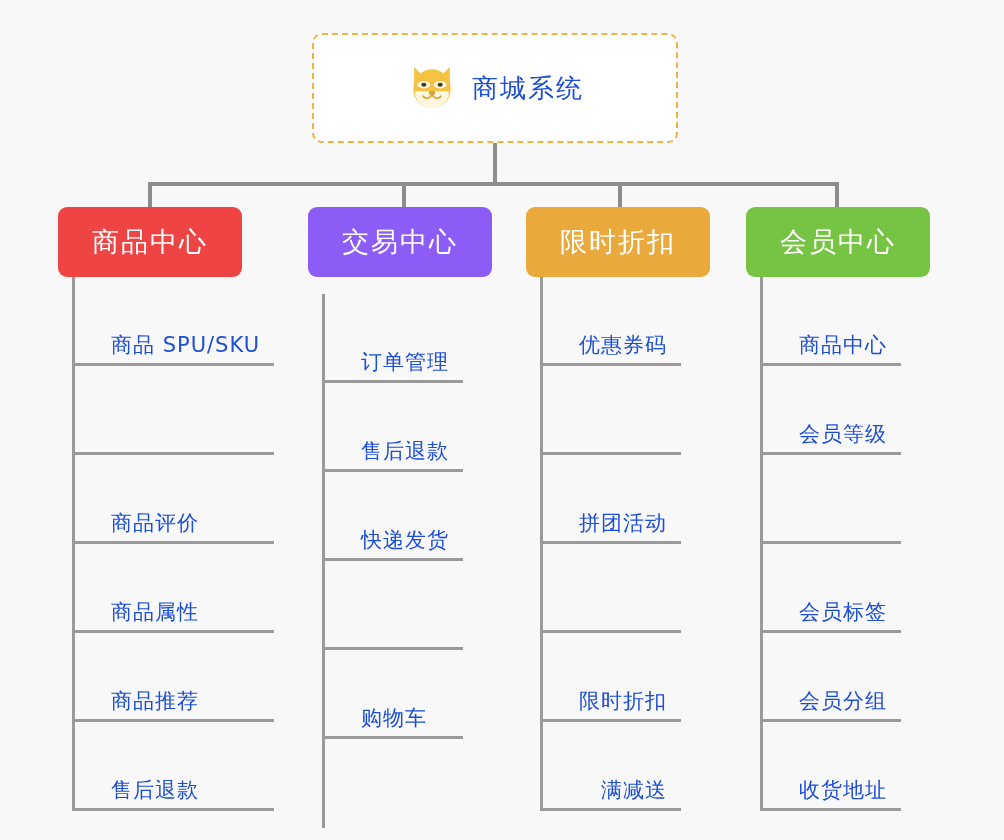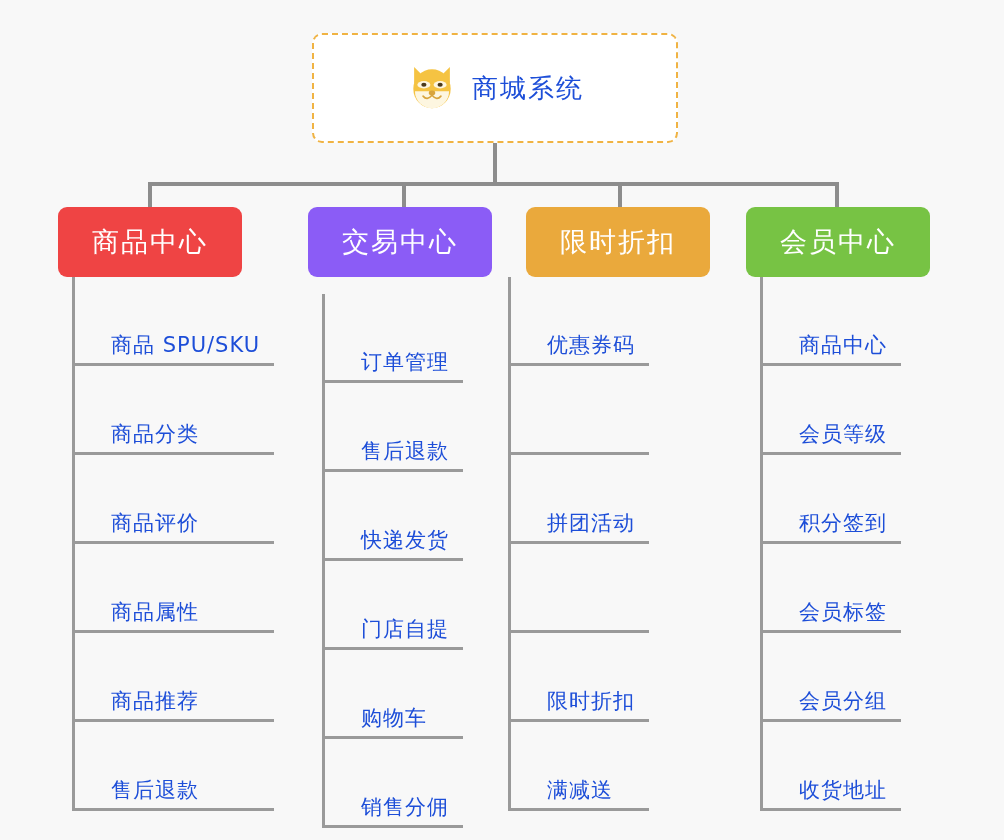--- a/index.html
+++ b/index.html
@@ -144,21 +144,20 @@
   </div>
 
   <div class="leaf-col" style="left:72px;">
     <div class="leaf-spine" style="height:534px;"></div>
     <div class="leaf-items">
         <div class="leaf-item">
           <span class="leaf-label">商品 SPU/SKU</span>
           <span class="leaf-rule" style="width: 199px;"></span>
         </div>
         <div class="leaf-item">
-          <span class="leaf-label">商品分类</span>
           <span class="leaf-rule" style="width: 199px;"></span>
         </div>
         <div class="leaf-item">
           <span class="leaf-label">商品评价</span>
           <span class="leaf-rule" style="width: 199px;"></span>
         </div>
         <div class="leaf-item">
           <span class="leaf-label">商品属性</span>
           <span class="leaf-rule" style="width: 199px;"></span>
         </div>
@@ -181,34 +180,29 @@
         </div>
         <div class="leaf-item">
           <span class="leaf-label">售后退款</span>
           <span class="leaf-rule" style="width: 138px;"></span>
         </div>
         <div class="leaf-item">
           <span class="leaf-label">快递发货</span>
           <span class="leaf-rule" style="width: 138px;"></span>
         </div>
         <div class="leaf-item">
-          <span class="leaf-label">门店自提</span>
           <span class="leaf-rule" style="width: 138px;"></span>
         </div>
         <div class="leaf-item">
           <span class="leaf-label">购物车</span>
           <span class="leaf-rule" style="width: 138px;"></span>
         </div>
-        <div class="leaf-item">
-          <span class="leaf-label">销售分佣</span>
-          <span class="leaf-rule" style="width: 138px;"></span>
-        </div>
-      </div>
-  </div>
-  <div class="leaf-col" style="left:508px;">
+      </div>
+  </div>
+  <div class="leaf-col" style="left:540px;text-align:right;">
     <div class="leaf-spine" style="height:534px;"></div>
     <div class="leaf-items">
         <div class="leaf-item">
           <span class="leaf-label">优惠券码</span>
           <span class="leaf-rule" style="width: 138px;"></span>
         </div>
         <div class="leaf-item">
           <span class="leaf-rule" style="width: 138px;"></span>
         </div>
         <div class="leaf-item">
@@ -233,21 +227,20 @@
     <div class="leaf-items">
         <div class="leaf-item">
           <span class="leaf-label">商品中心</span>
           <span class="leaf-rule" style="width: 138px;"></span>
         </div>
         <div class="leaf-item">
           <span class="leaf-label">会员等级</span>
           <span class="leaf-rule" style="width: 138px;"></span>
         </div>
         <div class="leaf-item">
-          <span class="leaf-label">积分签到</span>
           <span class="leaf-rule" style="width: 138px;"></span>
         </div>
         <div class="leaf-item">
           <span class="leaf-label">会员标签</span>
           <span class="leaf-rule" style="width: 138px;"></span>
         </div>
         <div class="leaf-item">
           <span class="leaf-label">会员分组</span>
           <span class="leaf-rule" style="width: 138px;"></span>
         </div>

